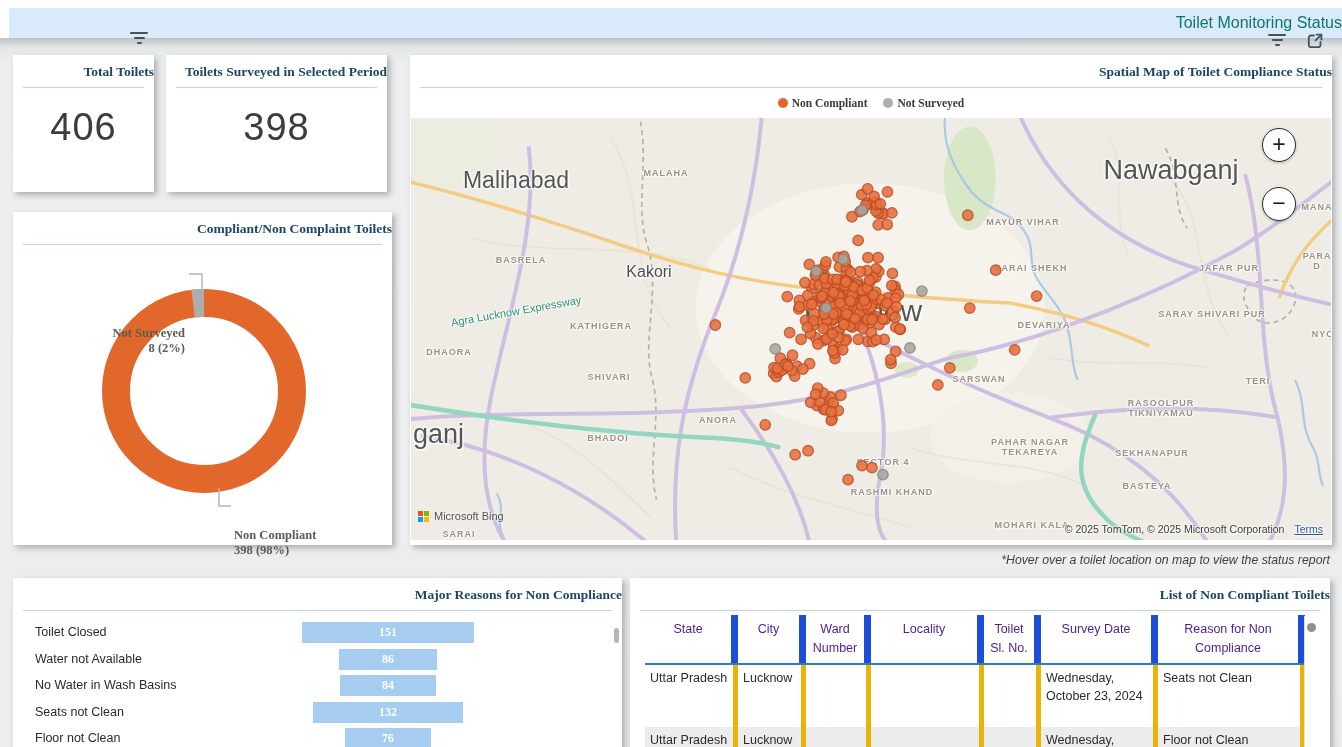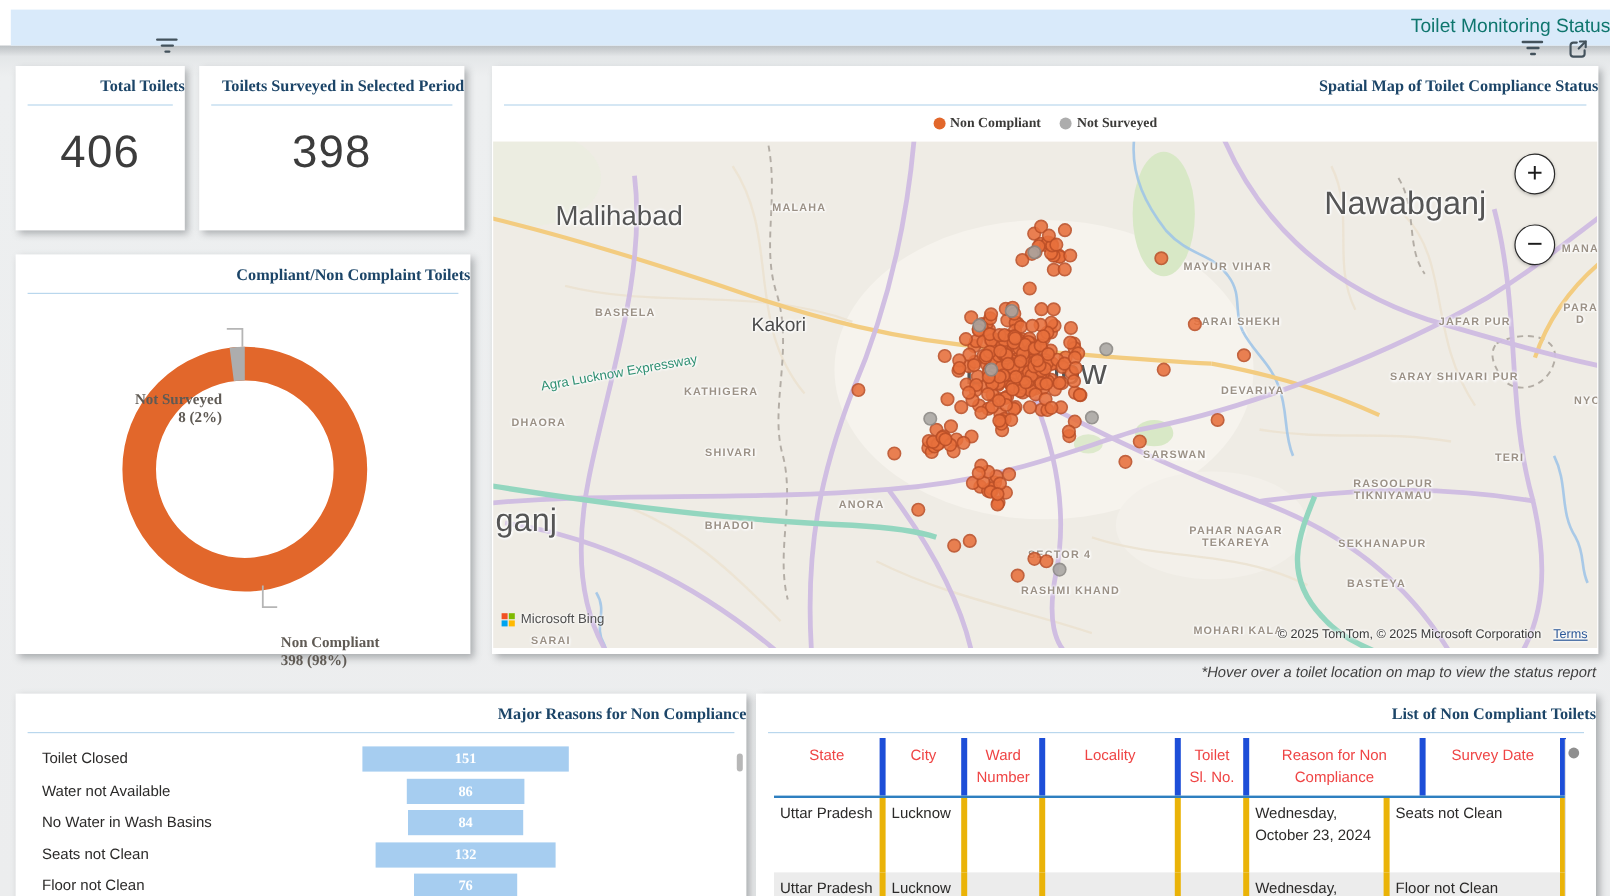--- a/index.html
+++ b/index.html
@@ -65,22 +65,22 @@
   .frow { position:absolute; left:0; height:21px; width:100%; }
   .flabel { position:absolute; left:22px; top:3px; font-size:12.5px; color:#2b2a29; }
   .fbar { position:absolute; top:0; height:21px; cursor:pointer; }
   .fval { display:block; text-align:center; font-family:"Liberation Serif", serif; font-weight:700;
     font-size:12px; color:#fff; line-height:21px; }
   .fscroll { position:absolute; right:3px; top:50px; width:5px; height:15px; border-radius:3px;
     background:#a5a5a5; opacity:.8; cursor:pointer; }
 
   
   .thead { position:absolute; left:15px; top:37px; display:flex; }
-  .thead .hc { font-size:12.5px; color:#ef4444; text-align:center; padding:5px 4px;
-    border-right:5px solid #1d4ed8; line-height:1.5; }
+  .thead .hc { font-size:12.5px; color:#4c1d95; text-align:center; padding:5px 4px;
+    border-right:7px solid #1d4ed8; line-height:1.5; }
   .thead-line { position:absolute; left:15px; top:85px; width:660px; height:2px; background:#2e7fc0; }
   .tbody { position:absolute; left:15px; top:87px; width:660px; }
   .trow { display:flex; min-height:62px; cursor:pointer; }
   .trow.alt { background:#ececec; }
   .trow .tc { font-size:12.5px; color:#2b2a29; padding:4px 5px; border-right:5px solid #eab308;
     line-height:1.45; }
   .tscroll-track { position:absolute; left:674px; top:38px; bottom:0; width:1px; background:#e2e2e2; }
   .tscroll-thumb { position:absolute; left:677px; top:45px; width:9px; height:9px; border-radius:50%;
     background:#8f8f8f; cursor:pointer; }
 </style>
@@ -641,22 +641,22 @@
 
   <div class="card" style="left:630px; top:578px; width:700px; height:200px;">
     <div class="card-title">List of Non Compliant Toilets</div>
     <div class="t-underline"></div>
     <div class="thead" id="thead">
         <div class="hc" style="width: 93px;">State</div>
         <div class="hc" style="width: 68px;">City</div>
         <div class="hc" style="width: 65px;">Ward Number</div>
         <div class="hc" style="width: 113px;">Locality</div>
         <div class="hc" style="width: 57px;">Toilet Sl. No.</div>
+        <div class="hc" style="width: 117px;">Survey Date</div>
         <div class="hc" style="width: 147px;">Reason for Non Compliance</div>
-        <div class="hc" style="width: 117px;">Survey Date</div>
       </div>
     <div class="thead-line"></div>
     <div class="tbody" id="tbody">
         <div class="trow">
           <div class="tc" style="width: 93px;">Uttar Pradesh</div>
           <div class="tc" style="width: 68px;">Lucknow</div>
           <div class="tc" style="width: 65px;"></div>
           <div class="tc" style="width: 113px;"></div>
           <div class="tc" style="width: 57px;"></div>
           <div class="tc" style="width: 117px;">Wednesday, October 23, 2024</div>

